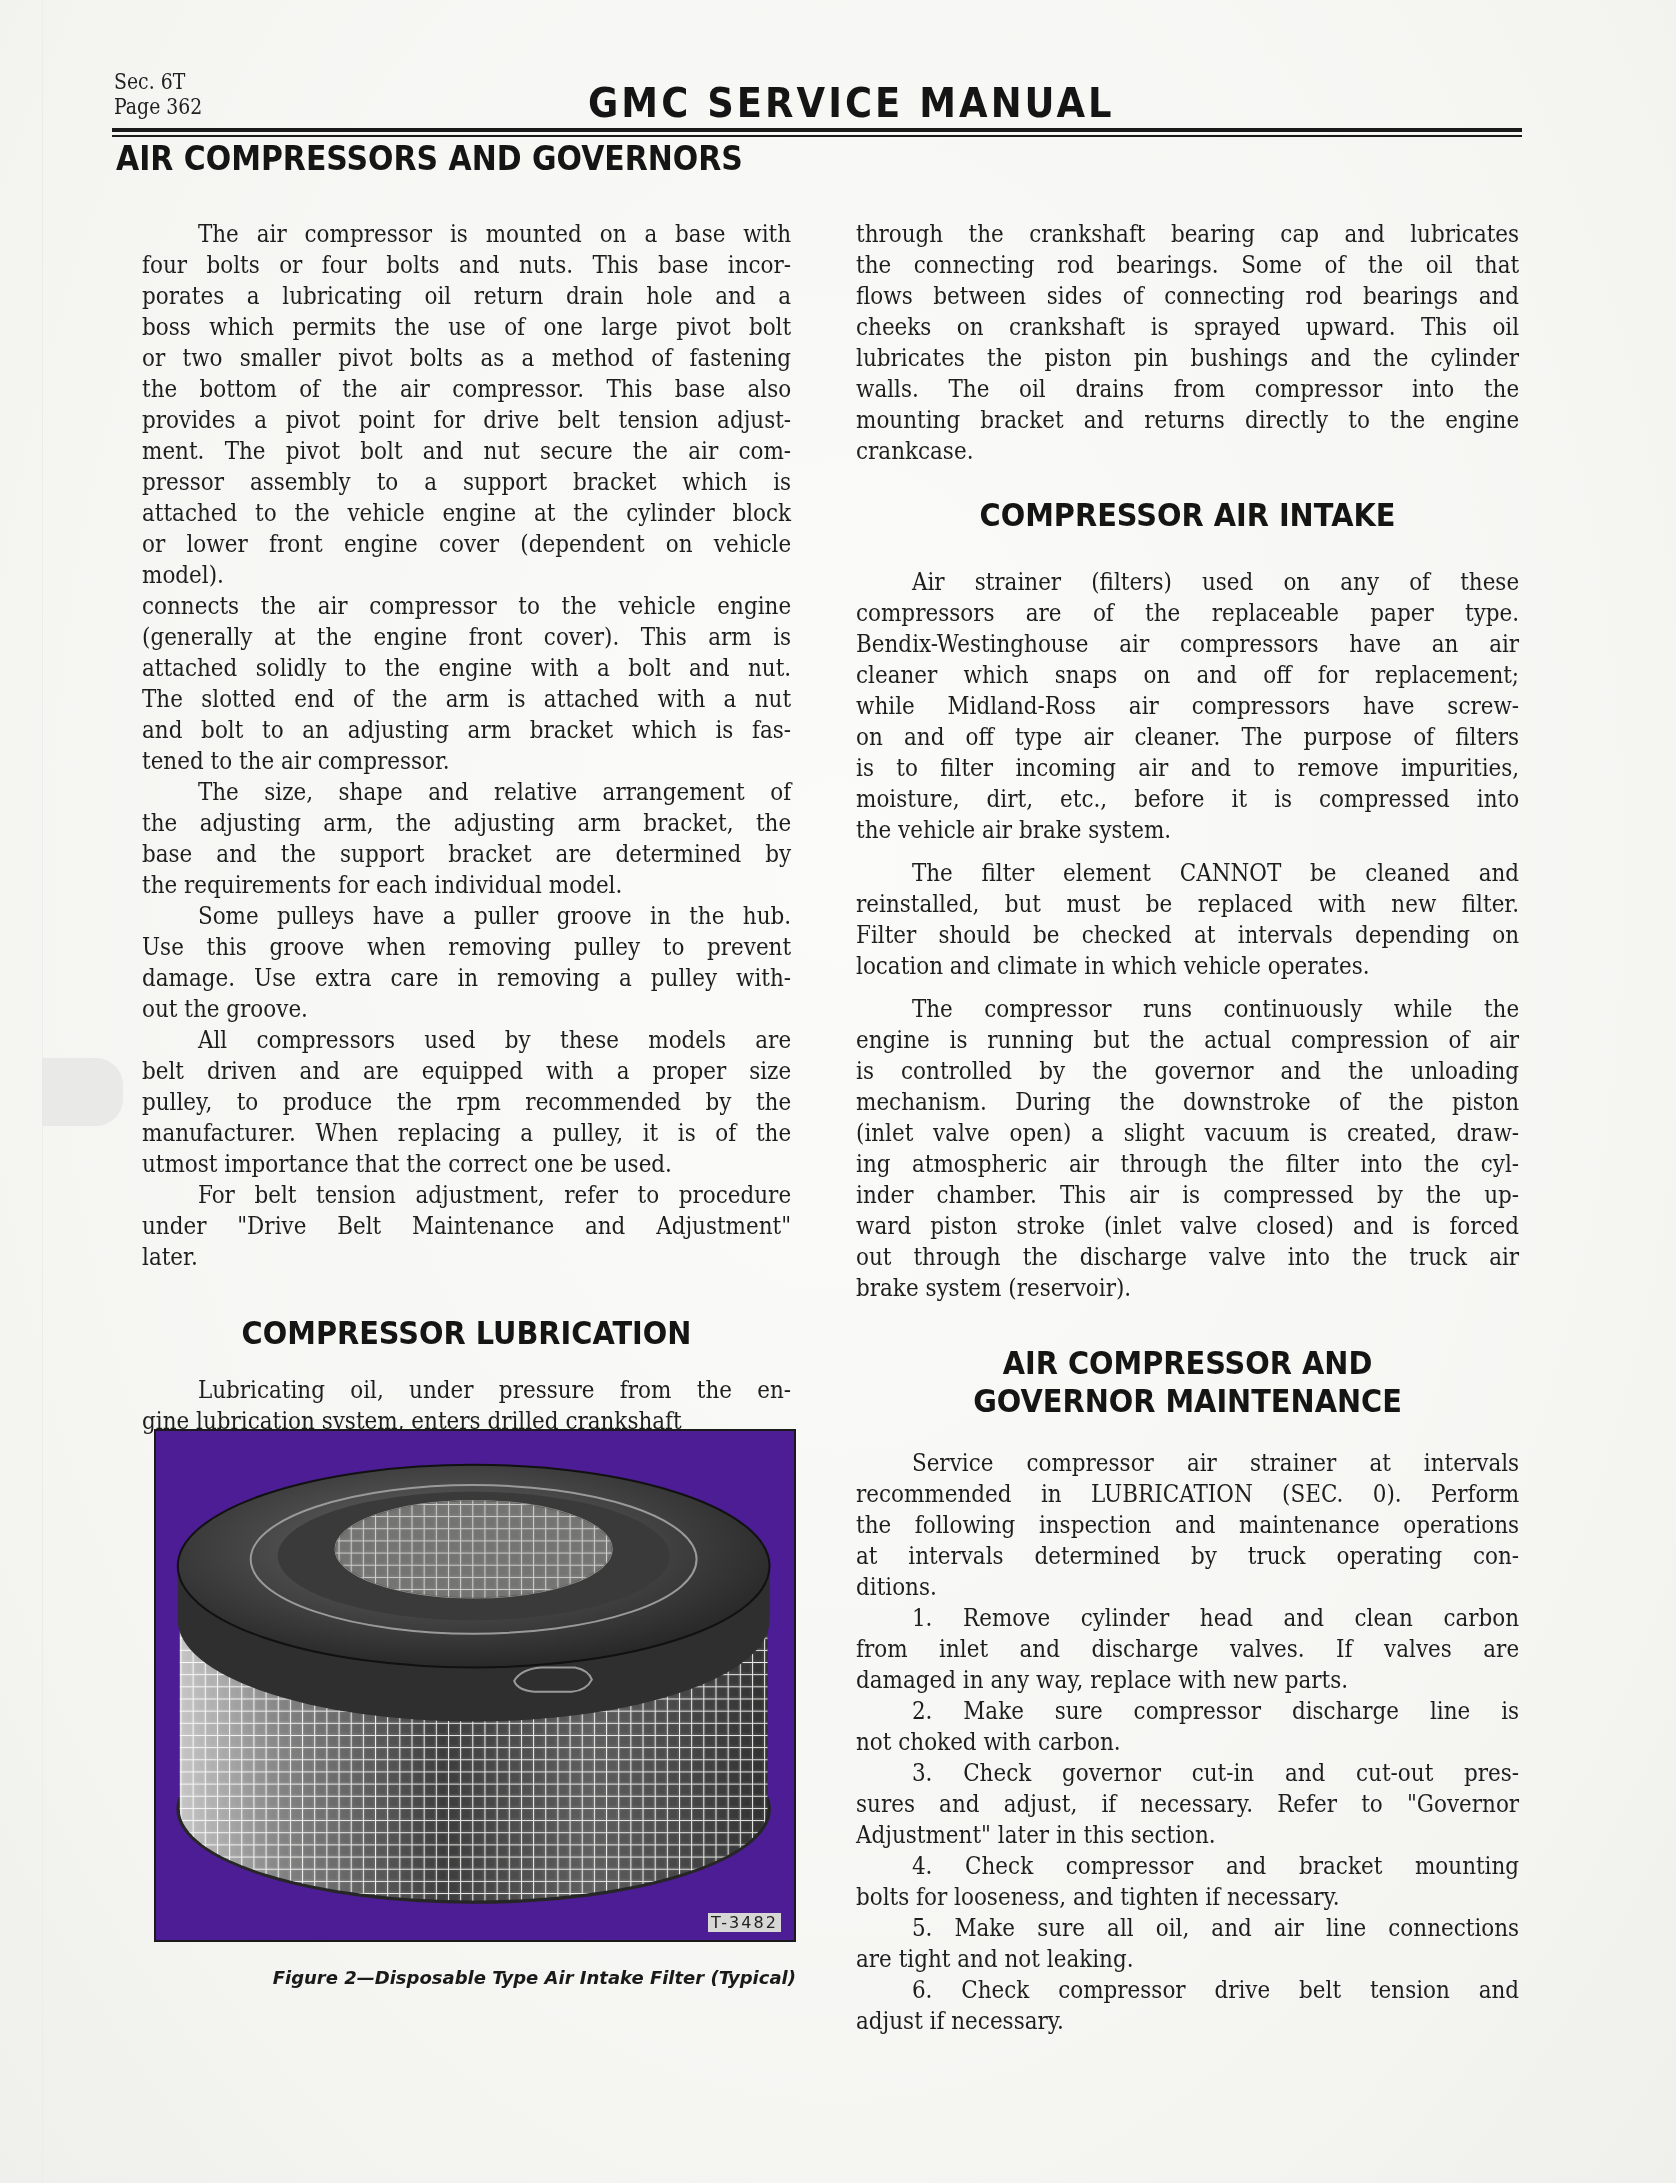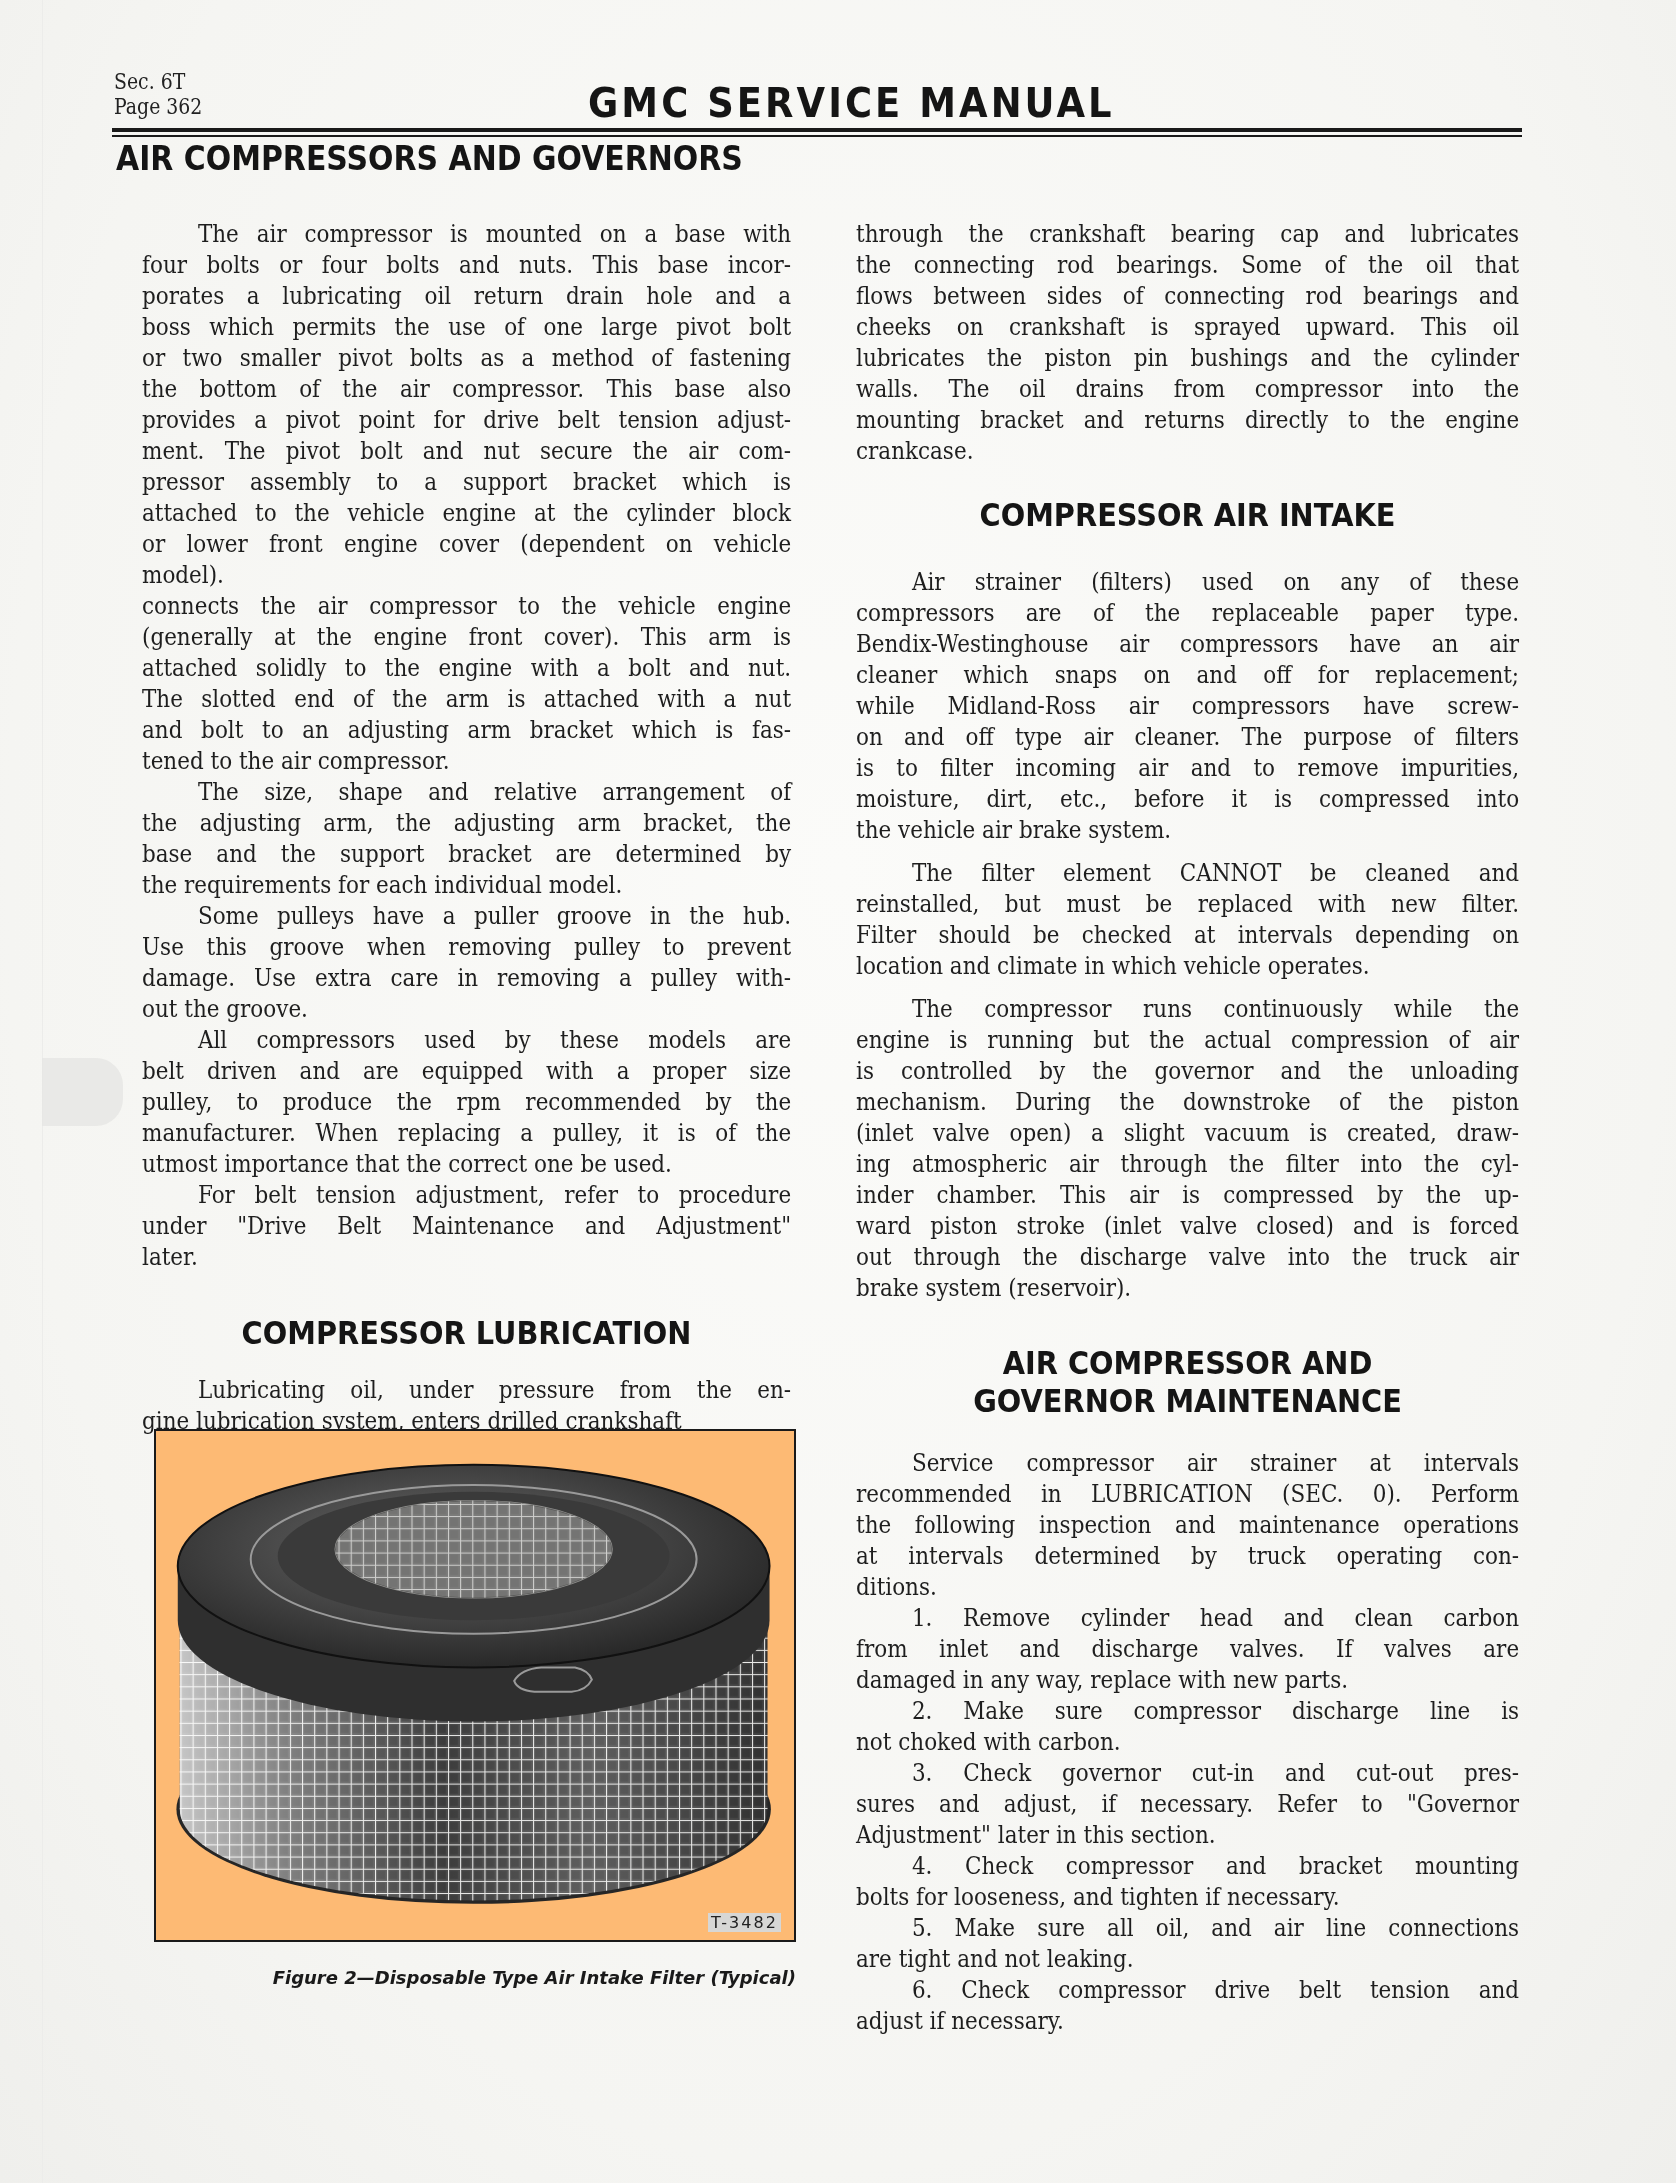--- a/index.html
+++ b/index.html
@@ -36,21 +36,21 @@
     transform: scaleX(.86); transform-origin: left; width: 116.3%; }
   .para .ln.last { text-align-last: left; }
   .para .ln.indent { padding-left: 65px; box-sizing: border-box; }
   .gap { height: 12px; }
 
   .heading { font-family: "DejaVu Sans", sans-serif; font-weight: bold; font-size: 32px;
     line-height: 38px; text-align: center; color: #151515; white-space: nowrap;
     transform: scaleX(.9); }
 
   .figure-box { position: absolute; left: 154px; top: 1429px; width: 642px; height: 513px;
-    border: 2px solid #1a1a1a; background: #fdba74; box-sizing: border-box; overflow: hidden; }
+    border: 2px solid #1a1a1a; background: #4c1d95; box-sizing: border-box; overflow: hidden; }
   .figure-box svg { position: absolute; left: 0; top: 0; }
   .fig-code { position: absolute; right: 13.5px; bottom: 8px; font-family: "DejaVu Sans", sans-serif;
     font-size: 16px; letter-spacing: 2px; background: #d7d7d5; color: #222; padding: 0 2.7px; }
   .caption { position: absolute; left: 154px; top: 1966px; width: 642px; text-align: right;
     font-family: "DejaVu Sans", sans-serif; font-weight: bold; font-style: italic; font-size: 18px;
     line-height: 23px; color: #1a1a1a; }
 </style>
 </head>
 <body>
 

